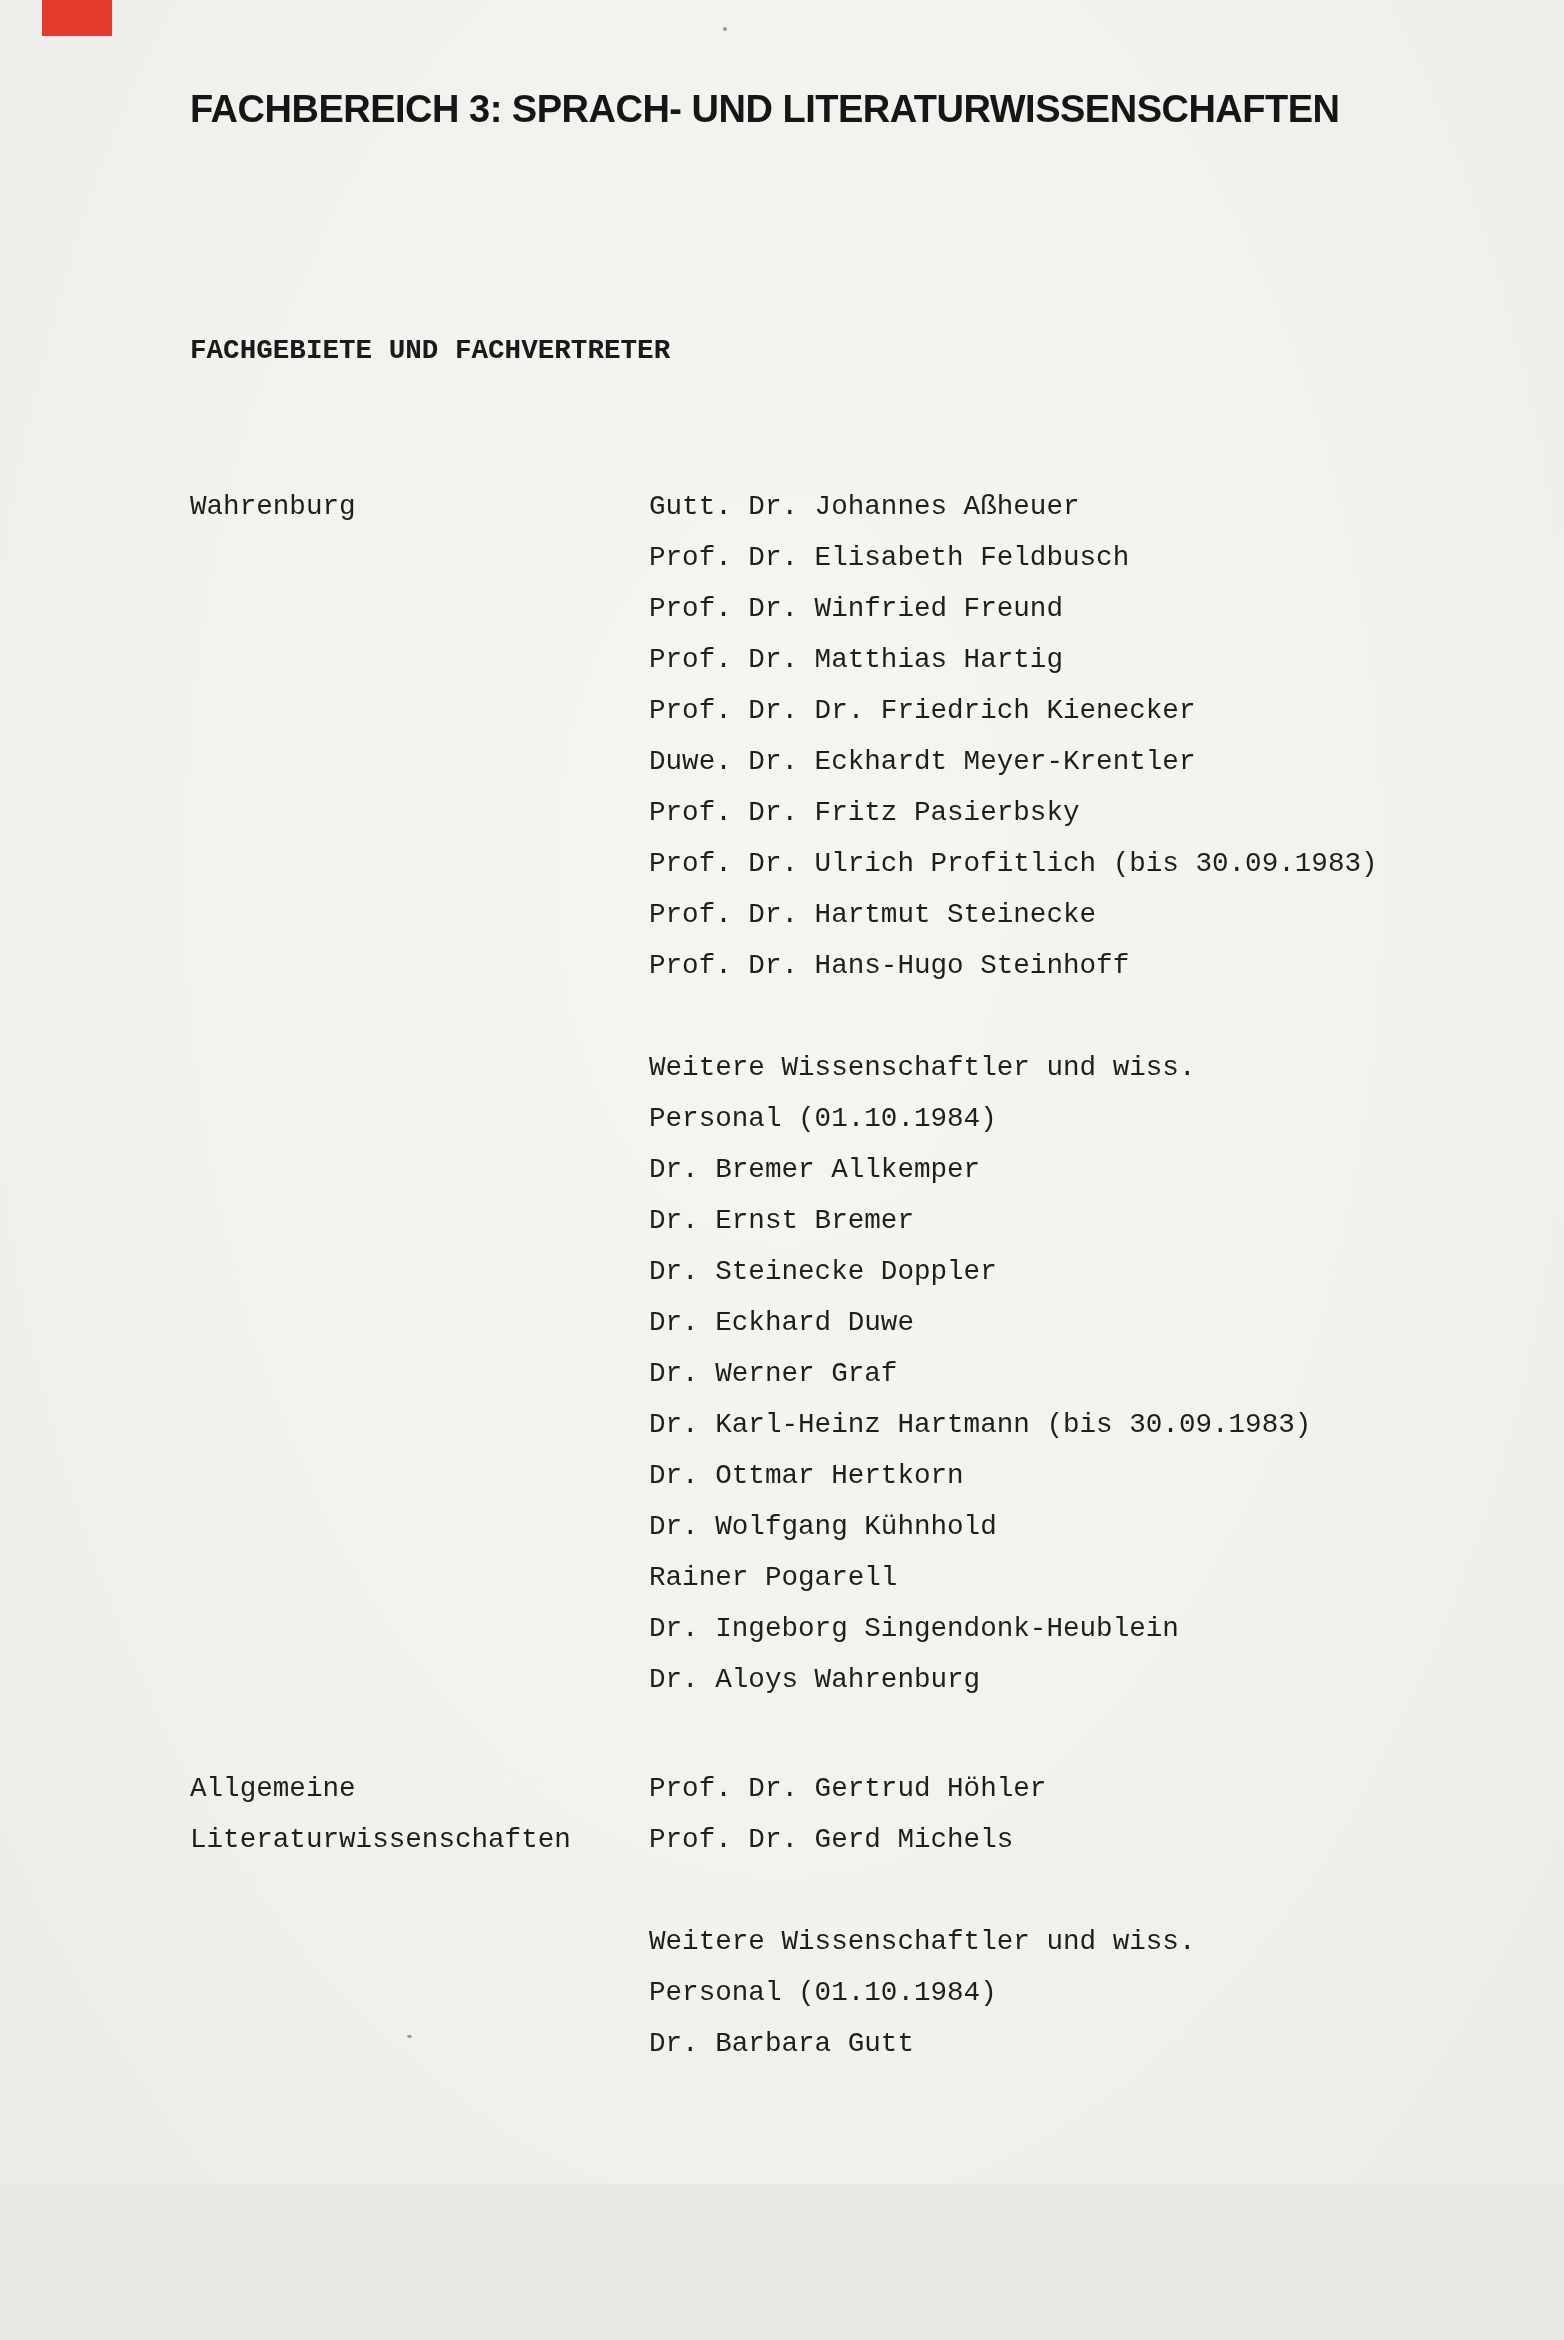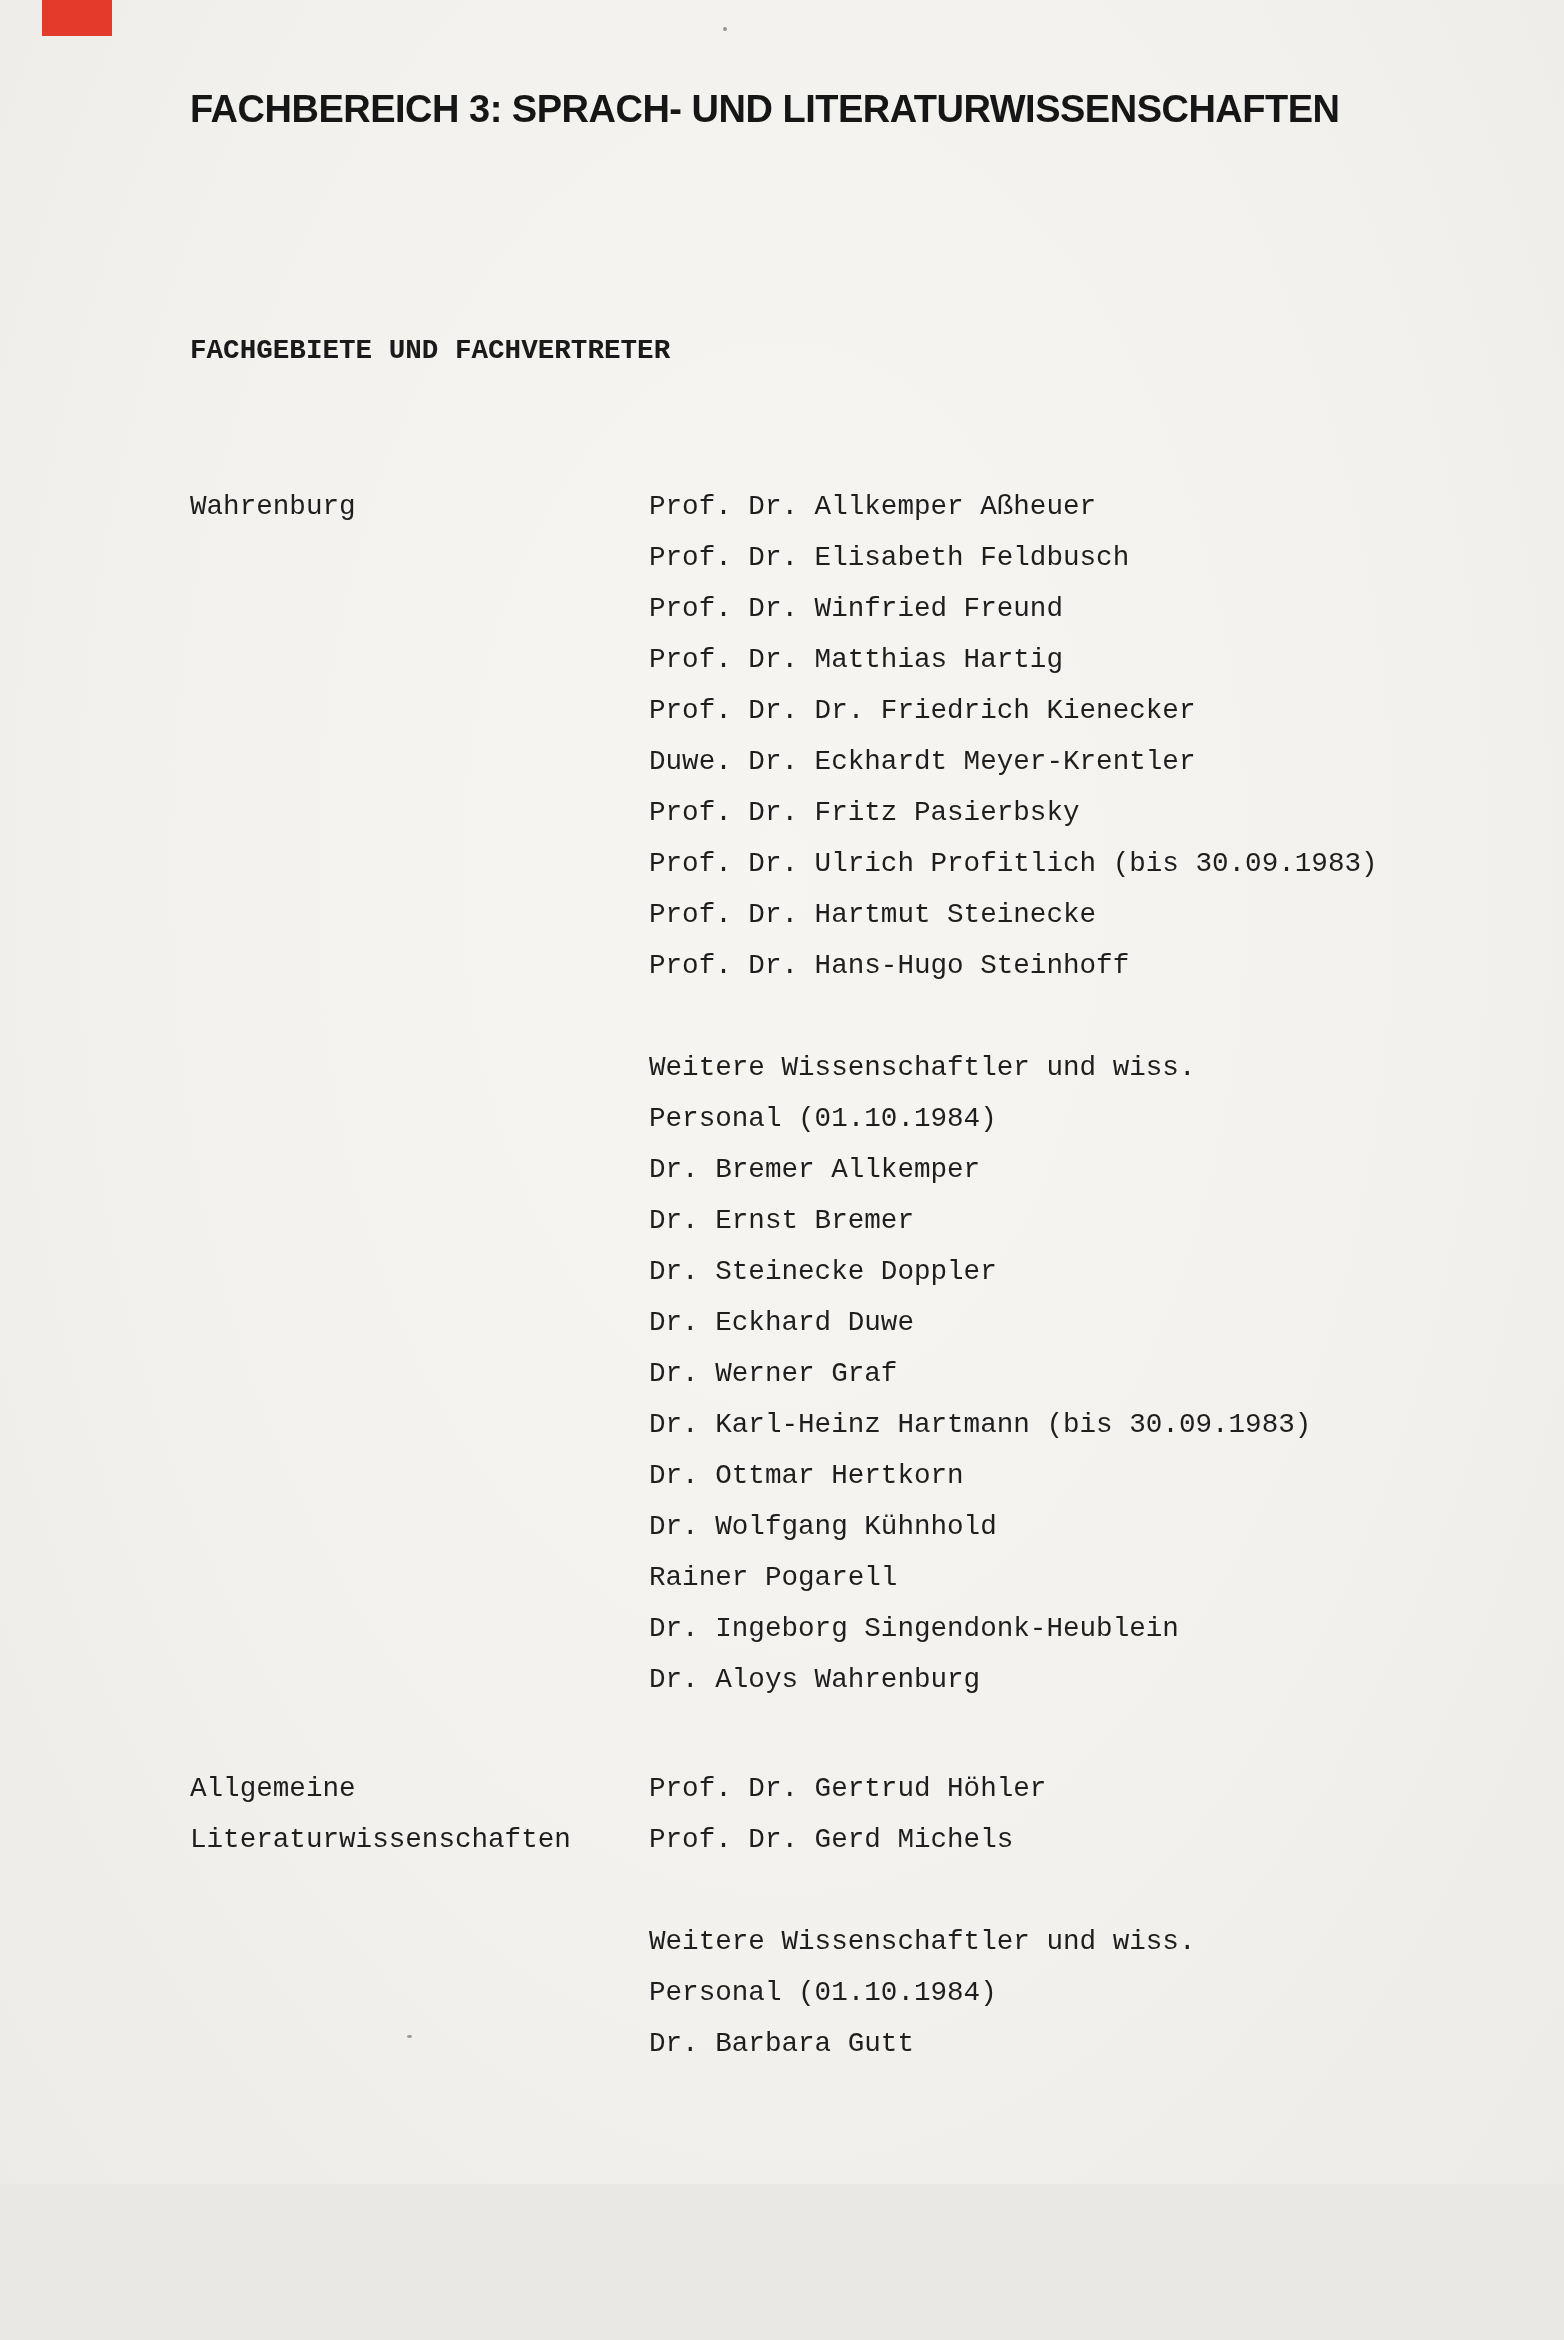--- a/index.html
+++ b/index.html
@@ -97,21 +97,21 @@
   <h1 class="title">FACHBEREICH 3: SPRACH- UND LITERATURWISSENSCHAFTEN</h1>
 
   <div class="section-heading">FACHGEBIETE UND FACHVERTRETER</div>
 
   <div class="row row-1">
     <div class="label-col">
         <div class="line">Wahrenburg</div>
       </div>
     <div class="content-col">
       <div class="block">
-          <div class="line">Prof. Dr. Allkemper Aßheuer</div>
+          <div class="line">Gutt. Dr. Johannes Aßheuer</div>
           <div class="line">Prof. Dr. Elisabeth Feldbusch</div>
           <div class="line">Prof. Dr. Winfried Freund</div>
           <div class="line">Prof. Dr. Matthias Hartig</div>
           <div class="line">Prof. Dr. Dr. Friedrich Kienecker</div>
           <div class="line">Duwe. Dr. Eckhardt Meyer-Krentler</div>
           <div class="line">Prof. Dr. Fritz Pasierbsky</div>
           <div class="line">Prof. Dr. Ulrich Profitlich (bis 30.09.1983)</div>
           <div class="line">Prof. Dr. Hartmut Steinecke</div>
           <div class="line">Prof. Dr. Hans-Hugo Steinhoff</div>
         </div>

